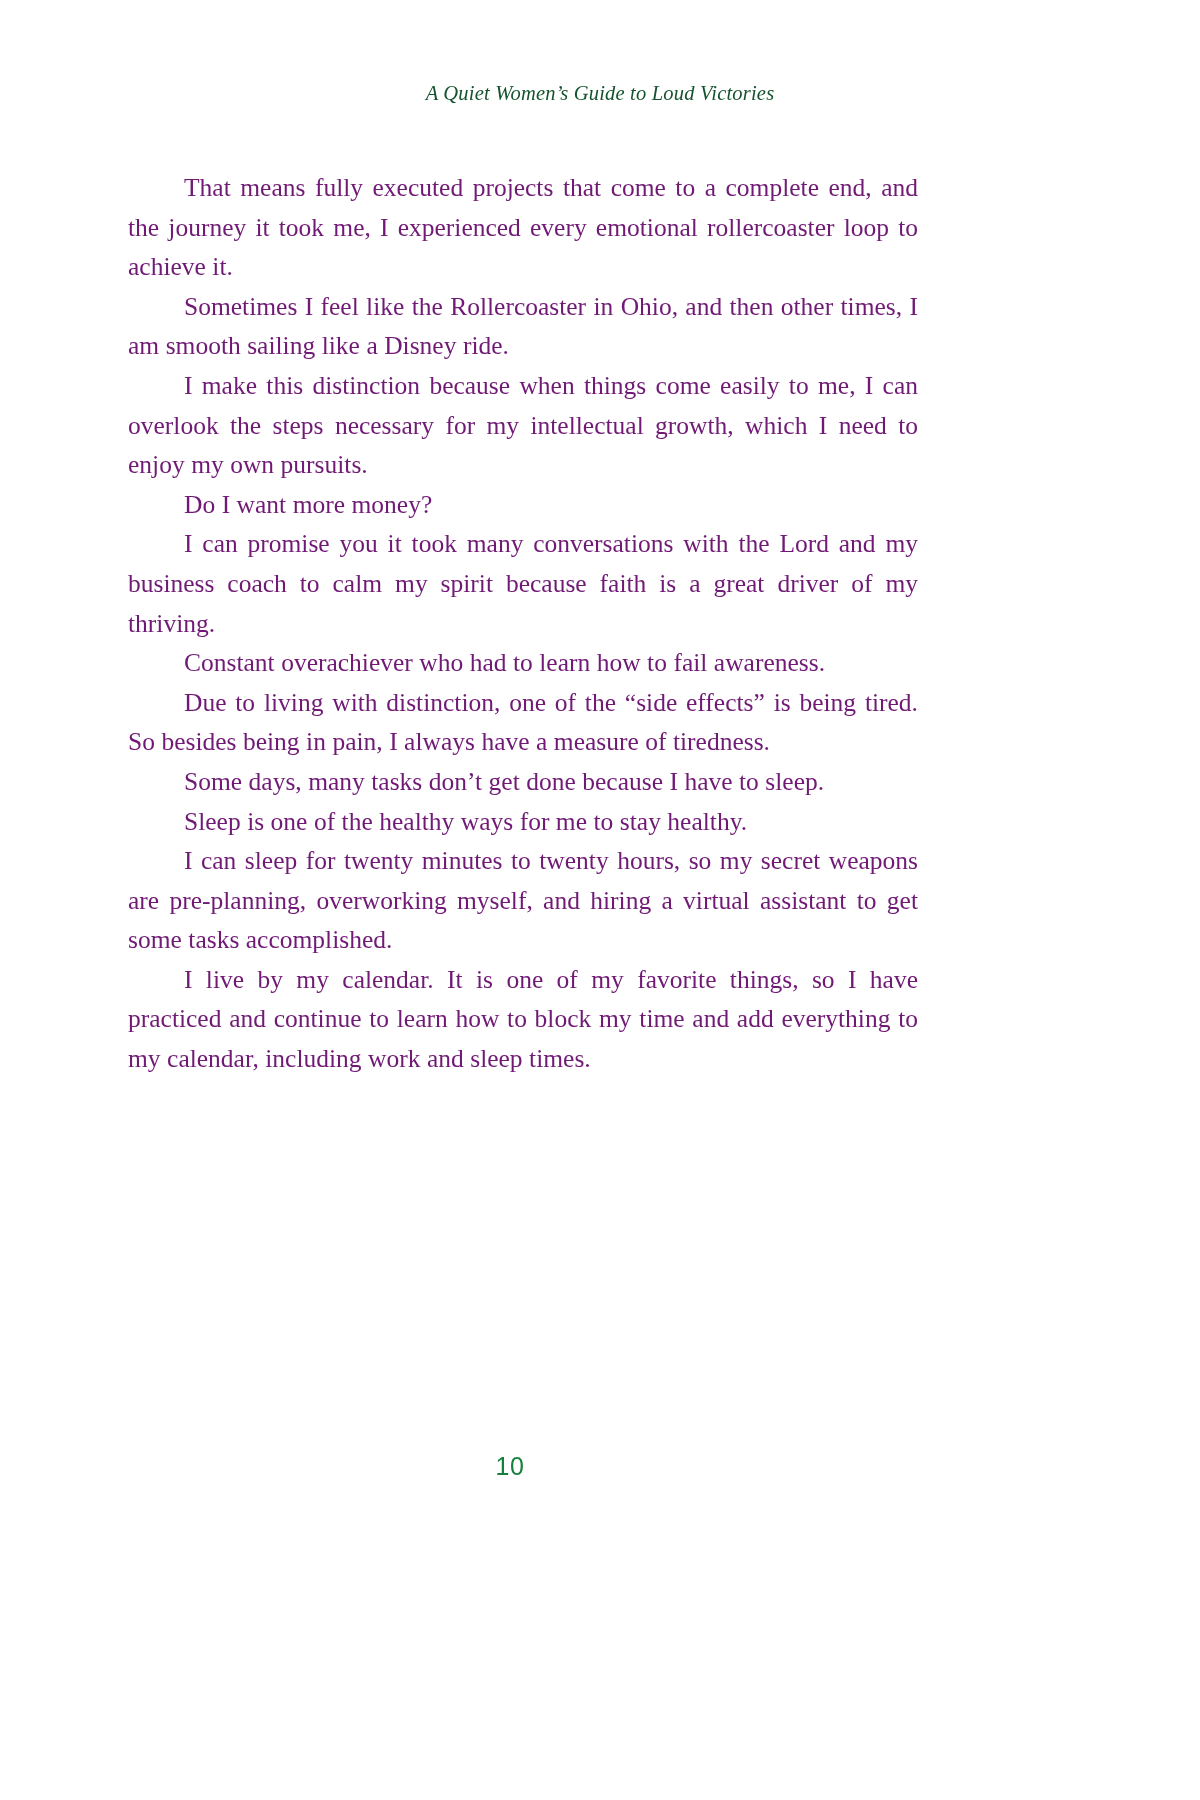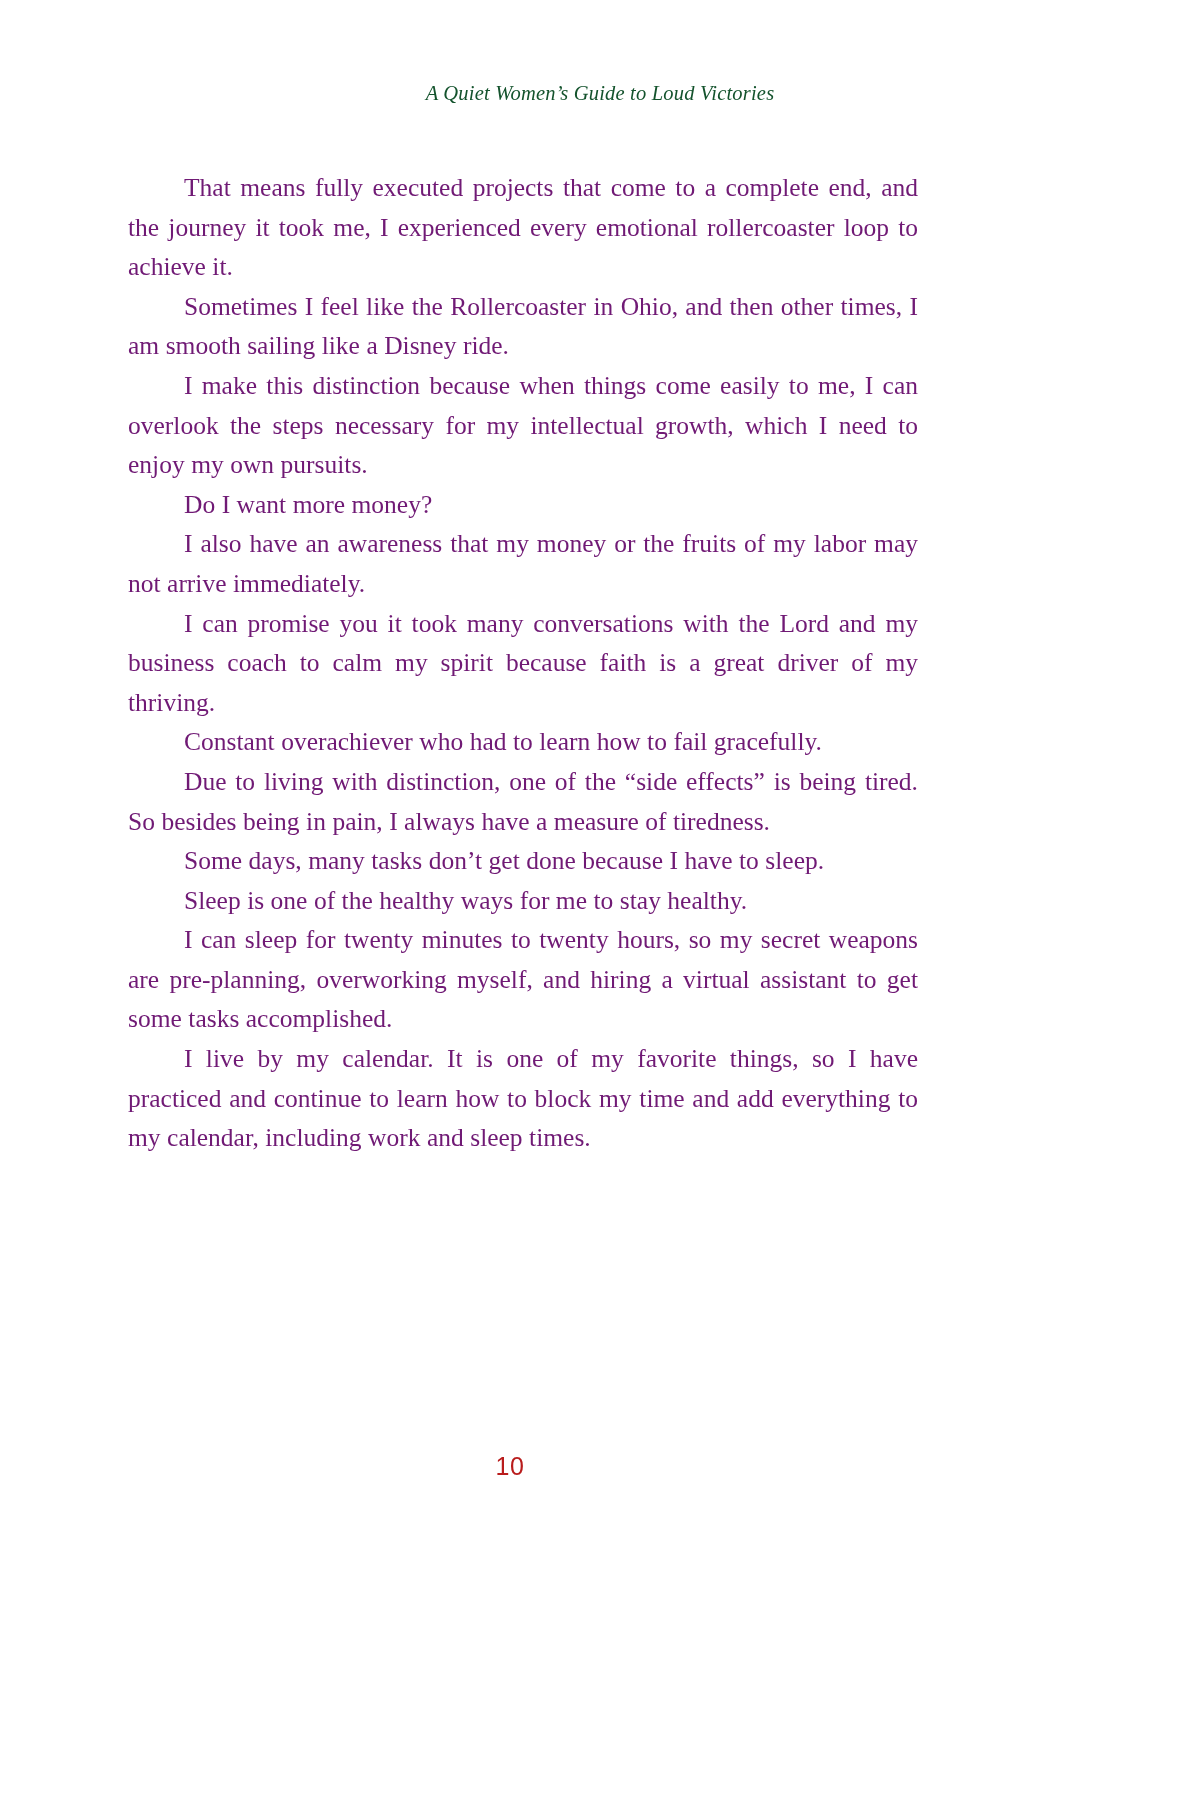--- a/index.html
+++ b/index.html
@@ -65,39 +65,38 @@
   }
 
   .page-number {
     position: absolute;
     left: 0;
     top: 1452px;
     width: 1020px;
     text-align: center;
     font-family: "Liberation Sans", "DejaVu Sans", sans-serif;
     font-size: 25px;
-    color: #b91c1c;
+    color: #15803d;
     letter-spacing: 0.5px;
   }
 </style>
 </head>
 <body>
 
 <div class="page">
 
   <div class="running-header">A Quiet Women’s Guide to Loud Victories</div>
 
   <div class="text-block">
     <p class="para">That means fully executed projects that come to a complete end, and the journey it took me, I experienced every emotional rollercoaster loop to achieve it.</p>
     <p class="para">Sometimes I feel like the Rollercoaster in Ohio, and then other times, I am smooth sailing like a Disney ride.</p>
     <p class="para">I make this distinction because when things come easily to me, I can overlook the steps necessary for my intellectual growth, which I need to enjoy my own pursuits.</p>
     <p class="para">Do I want more money?</p>
-    <p class="para">I also have an awareness that my money or the fruits of my labor may not arrive immediately.</p>
     <p class="para">I can promise you it took many conversations with the Lord and my business coach to calm my spirit because faith is a great driver of my thriving.</p>
-    <p class="para">Constant overachiever who had to learn how to fail gracefully.</p>
+    <p class="para">Constant overachiever who had to learn how to fail awareness.</p>
     <p class="para">Due to living with distinction, one of the “side effects” is being tired. So besides being in pain, I always have a measure of tiredness.</p>
     <p class="para">Some days, many tasks don’t get done because I have to sleep.</p>
     <p class="para">Sleep is one of the healthy ways for me to stay healthy.</p>
     <p class="para">I can sleep for twenty minutes to twenty hours, so my secret weapons are pre-planning, overworking myself, and hiring a virtual assistant to get some tasks accomplished.</p>
     <p class="para">I live by my calendar. It is one of my favorite things, so I have practiced and continue to learn how to block my time and add everything to my calendar, including work and sleep times.</p>
   </div>
 
   <div class="page-number">10</div>
 
 </div>

